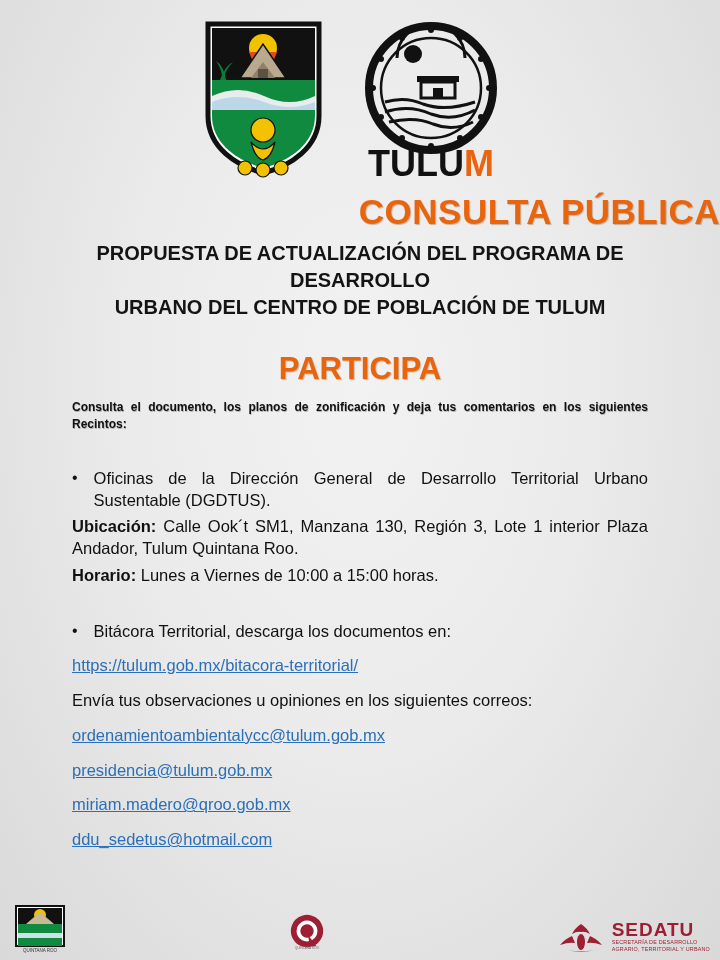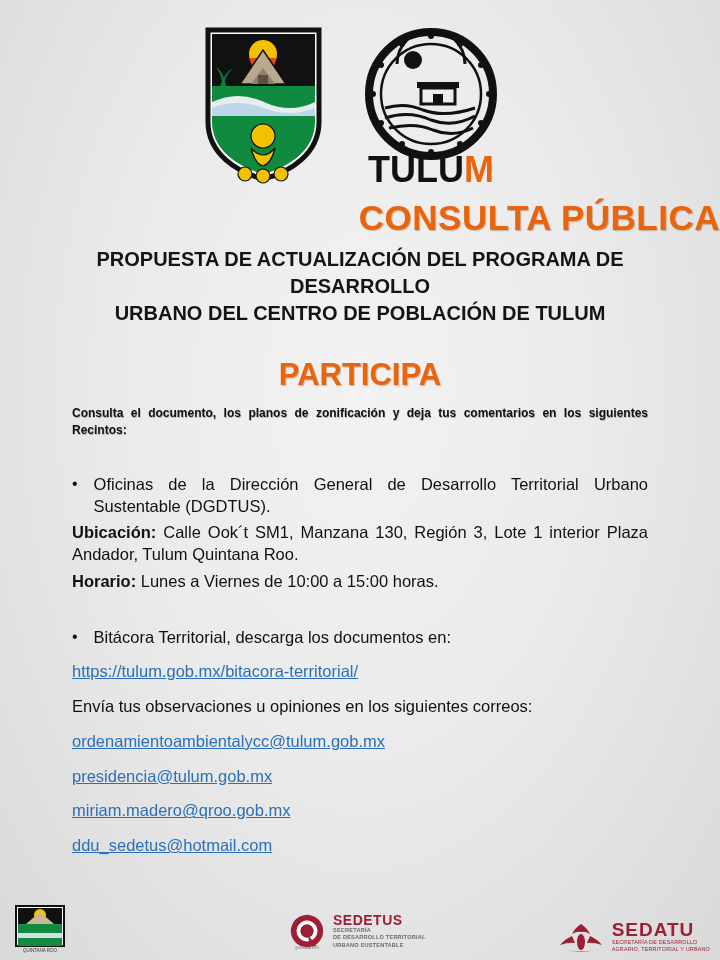--- a/index.html
+++ b/index.html
@@ -15,21 +15,21 @@
     position: relative;
     color: #111;
   }
 
   
   .logos {
     display: flex;
     align-items: center;
     justify-content: center;
     gap: 8px;
-    padding-top: 24px;
+    padding-top: 18px;
     height: 160px;
     box-sizing: content-box;
   }
   .shield-wrap { width: 135px; height: 160px; }
   .tulum-wrap { width: 185px; height: 160px; position: relative; }
 
   
   .title-main {
     text-align: right;
     font-size: 35px;
@@ -267,26 +267,20 @@
   </div>
 
   <div class="footer-sedetus">
     <svg viewBox="0 0 40 40" width="38" height="38">
       <path d="M20 3 a17 17 0 1 0 0.01 0 z" fill="#9c1f33"></path>
       <path d="M20 9 a11 11 0 1 0 0.01 0 z" fill="#ffffff"></path>
       <path d="M20 13 a7 7 0 1 0 0.01 0 z" fill="#9c1f33"></path>
       <path d="M21 24 l9 12 h-7 z" fill="#9c1f33"></path>
       <text x="20" y="39" text-anchor="middle" font-family="Liberation Sans, sans-serif" font-size="3.4" fill="#6a6a6a">QUINTANA ROO</text>
     </svg>
-    <div>
-      <div class="sedetus-text-main">SEDETUS</div>
-      <div class="sedetus-text-sub" style="white-space:pre-line">SECRETARÍA
-DE DESARROLLO TERRITORIAL
-URBANO SUSTENTABLE</div>
-    </div>
   </div>
 
   <div class="footer-sedatu">
     <svg viewBox="0 0 46 34" width="46" height="34">
       <g fill="#9c1f33">
         <path d="M23 4 q-6 4 -9 10 q5 -3 9 -2 q4 -1 9 2 q-3 -6 -9 -10 z"></path>
         <path d="M14 16 q-7 3 -12 9 q9 -3 15 -2 z"></path>
         <path d="M32 16 q7 3 12 9 q-9 -3 -15 -2 z"></path>
         <ellipse cx="23" cy="22" rx="4" ry="8"></ellipse>
         <path d="M10 30 q13 4 26 0 q-13 3 -26 0 z"></path>

